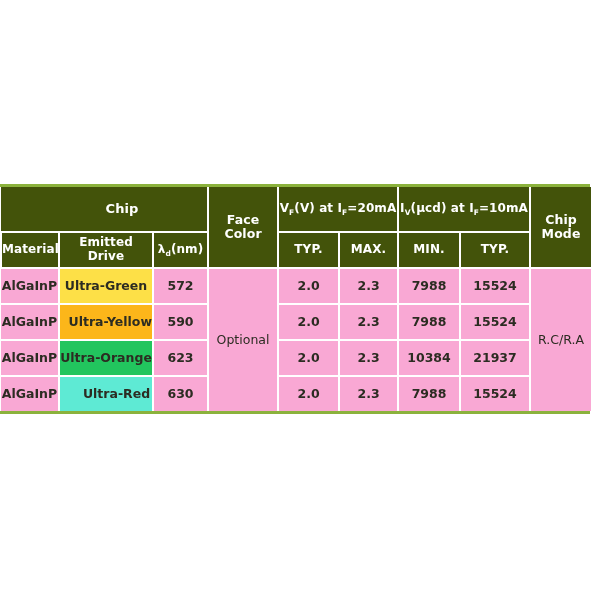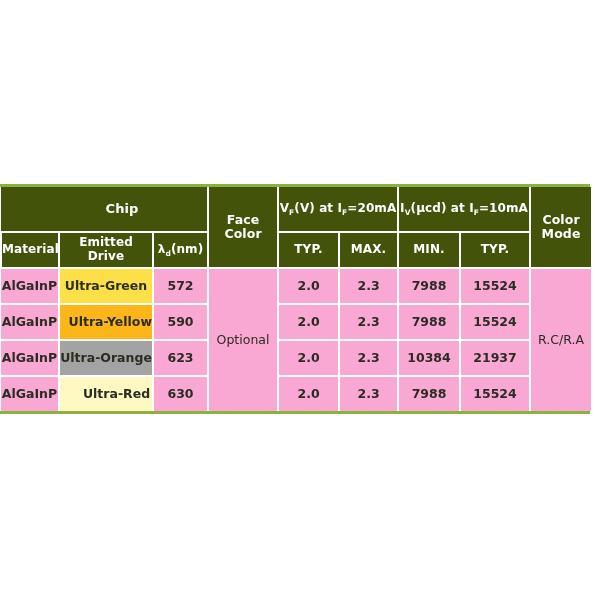--- a/index.html
+++ b/index.html
@@ -130,21 +130,21 @@
       <col class="c-typ2">
       <col class="c-drive">
     </colgroup>
 
     <thead>
       <tr class="row-top">
         <th class="th-chip" colspan="3">Chip</th>
         <th class="th-face" rowspan="2">Face Color</th>
         <th class="th-vf" colspan="2"><span>V</span><sub>F</sub><span>(V) at I</span><sub>F</sub><span>=20mA</span></th>
         <th class="th-iv" colspan="2"><span>I</span><sub>V</sub><span>(μcd) at I</span><sub>F</sub><span>=10mA</span></th>
-        <th class="th-drive" rowspan="2">Color Mode</th>
+        <th class="th-drive" rowspan="2">Chip Mode</th>
       </tr>
       <tr class="row-sub">
         <th class="th-material">Material</th>
         <th class="th-emitted">Emitted Drive</th>
         <th class="th-lambda"><span>λ</span><sub>d</sub><span>(nm)</span></th>
         <th class="th-sub">TYP.</th>
         <th class="th-sub">MAX.</th>
         <th class="th-sub">MIN.</th>
         <th class="th-sub">TYP.</th>
       </tr>
@@ -166,30 +166,30 @@
         <td class="cell-material">AlGaInP</td>
         <td class="cell-emitted" style="background: rgb(252, 182, 26); text-align: right;">Ultra-Yellow</td>
         <td class="cell-lambda">590</td>
         <td class="cell-num">2.0</td>
         <td class="cell-num">2.3</td>
         <td class="cell-num">7988</td>
         <td class="cell-num">15524</td>
       </tr>
       <tr>
         <td class="cell-material">AlGaInP</td>
-        <td class="cell-emitted" style="background: #a3a3a3; margin-top: 31px;">Ultra-Orange</td>
+        <td class="cell-emitted" style="background: #22c55e; margin-top: 31px;">Ultra-Orange</td>
         <td class="cell-lambda">623</td>
         <td class="cell-num">2.0</td>
         <td class="cell-num">2.3</td>
         <td class="cell-num">10384</td>
         <td class="cell-num">21937</td>
       </tr>
       <tr>
         <td class="cell-material">AlGaInP</td>
-        <td class="cell-emitted" style="background: #fef9c3; padding-left: 21px;">Ultra-Red</td>
+        <td class="cell-emitted" style="background: #5eead4; padding-left: 21px;">Ultra-Red</td>
         <td class="cell-lambda">630</td>
         <td class="cell-num">2.0</td>
         <td class="cell-num">2.3</td>
         <td class="cell-num">7988</td>
         <td class="cell-num">15524</td>
       </tr>
     </tbody>
   </table>
 </div>
 

